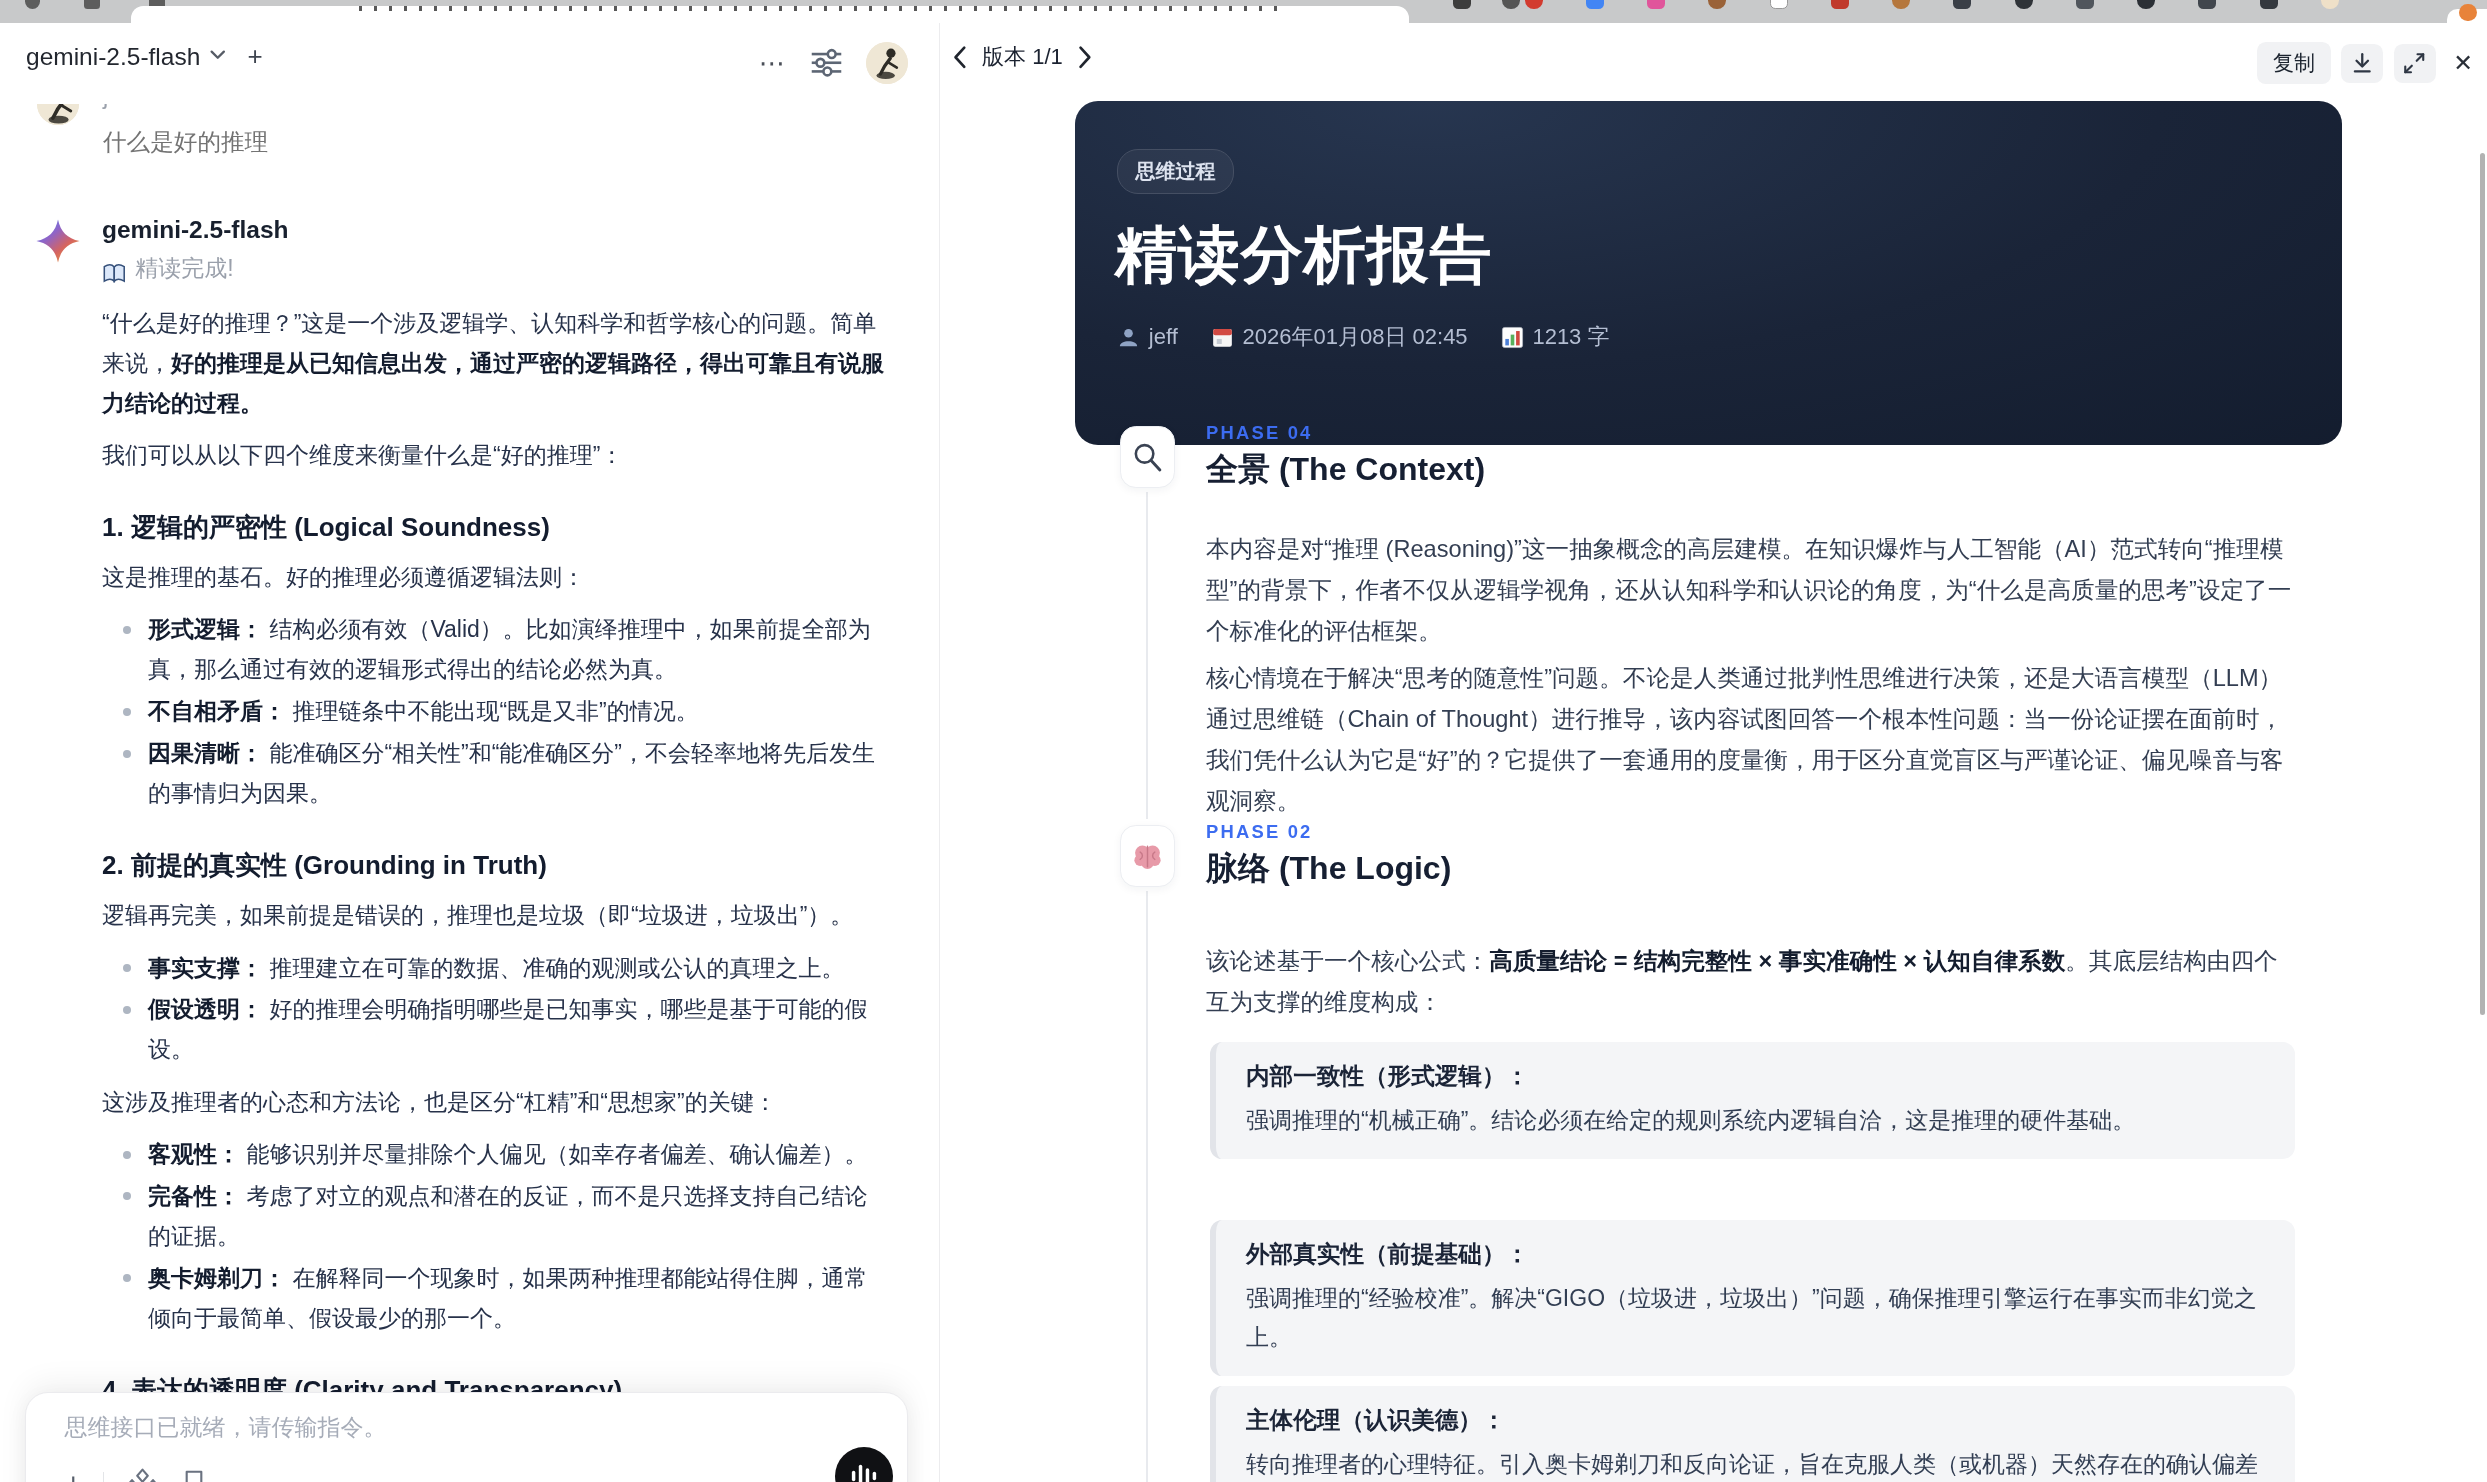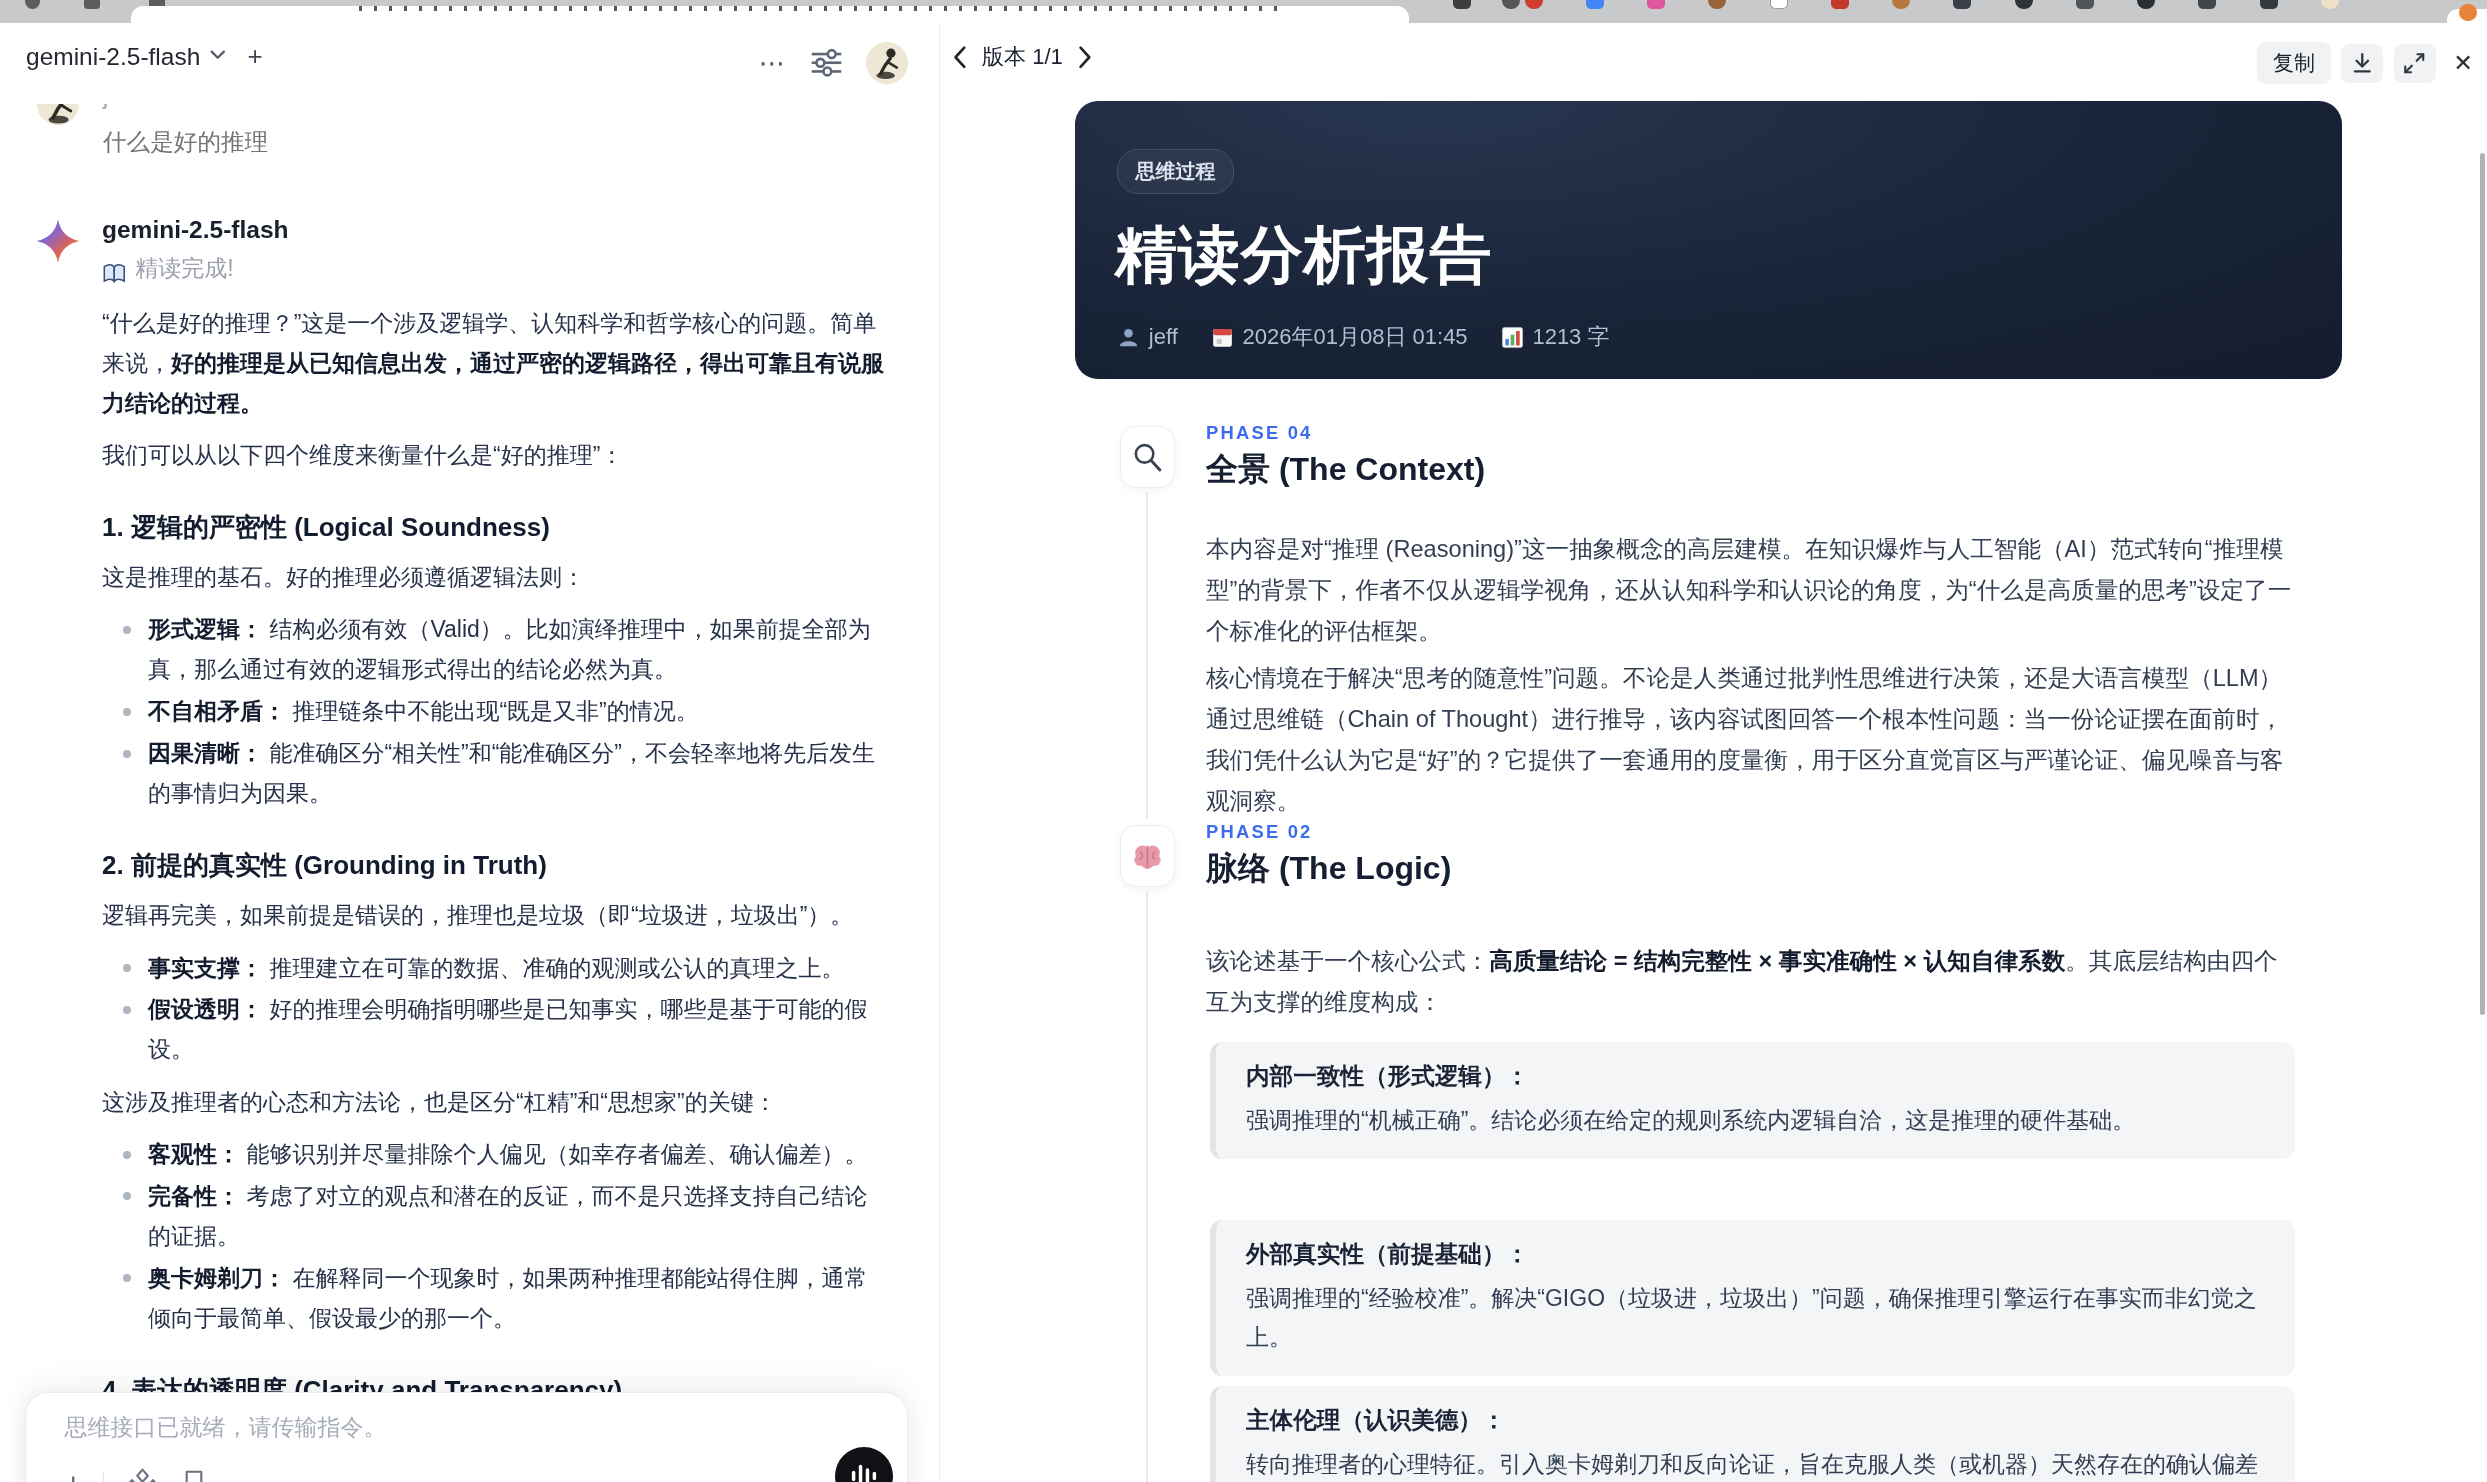--- a/index.html
+++ b/index.html
@@ -56,21 +56,21 @@
   
   .rp-toolbar{position:absolute;top:19px;left:0;right:0;height:42px;}
   .ver-nav{position:absolute;left:12.3px;top:0;display:flex;align-items:center;gap:14px;}
   .ver-label{font-size:22px;color:#1b2230;}
   .rp-actions{position:absolute;right:7px;top:0;display:flex;align-items:center;gap:10.5px;}
   .pillbtn{background:#f1f2f4;border-radius:8.8px;display:flex;align-items:center;justify-content:center;}
   .copybtn{padding:7px 15.8px;font-size:21px;color:#1c242f;}
   .sqbtn{width:42px;height:39px;}
   .closex{font-size:23.6px;color:#2a2f38;padding:3.5px 7px;}
   
-  .hero{position:absolute;left:135px;top:78px;width:1267px;height:278px;border-radius:23px;
+  .hero{position:absolute;left:135px;top:78px;width:1267px;height:344px;border-radius:23px;
     background:radial-gradient(120% 160% at 28% 0%,#273650 0%,#1a2438 48%,#111a2b 100%);}
   .hero-badge{position:absolute;left:42px;top:48px;padding:7.9px 17.5px;border:1.3px solid #454f63;border-radius:21px;
     background:rgba(255,255,255,.05);color:#dde3ef;font-size:20px;font-weight:600;}
   .hero-title{position:absolute;left:40px;top:112px;font-size:62px;font-weight:800;color:#ffffff;letter-spacing:0.9px;}
   .hero-meta{position:absolute;left:42px;top:221px;display:flex;align-items:center;gap:33px;
     font-size:22px;color:#b4bed2;}
   .hm{display:flex;align-items:center;gap:8.8px;}
   
   .tl-line{position:absolute;width:1.8px;background:#e8eaee;}
   .ph-icon{position:absolute;width:53px;height:60px;background:#fff;border:1.3px solid #eceef2;border-radius:15.8px;
@@ -316,21 +316,21 @@
             <span>jeff</span>
           </span>
           <span class="hm">
             <span>
               <svg width="23" height="23" viewBox="0 0 32 32">
                   <rect x="3" y="4" width="26" height="25" rx="3" fill="#f6f6f6"></rect>
                   <rect x="3" y="4" width="26" height="9" rx="3" fill="#d24a43"></rect>
                   <rect x="8" y="18" width="7" height="7" fill="#c6cbd3"></rect>
                 </svg>
             </span>
-            <span>2026年01月08日 01:45</span>
+            <span>2026年01月08日 02:45</span>
           </span>
           <span class="hm">
             <span>
               <svg width="23" height="23" viewBox="0 0 32 32">
                   <rect x="2" y="2" width="28" height="28" rx="3" fill="#fdfdfd" stroke="#b9bec6"></rect>
                   <rect x="6" y="18" width="5" height="9" fill="#4c7fd6"></rect>
                   <rect x="13.5" y="12" width="5" height="15" fill="#58b05c"></rect>
                   <rect x="21" y="7" width="5" height="20" fill="#d0493f"></rect>
                 </svg>
             </span>

